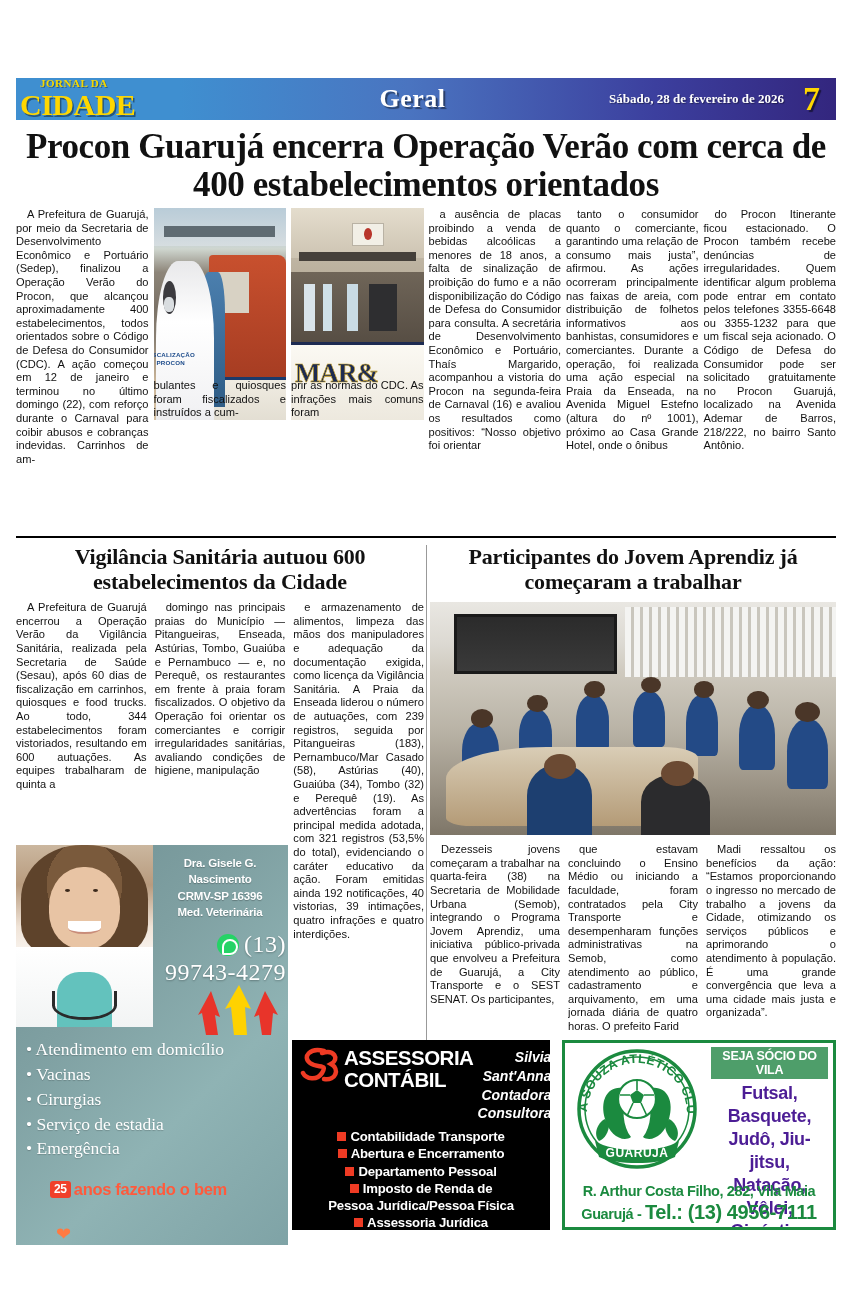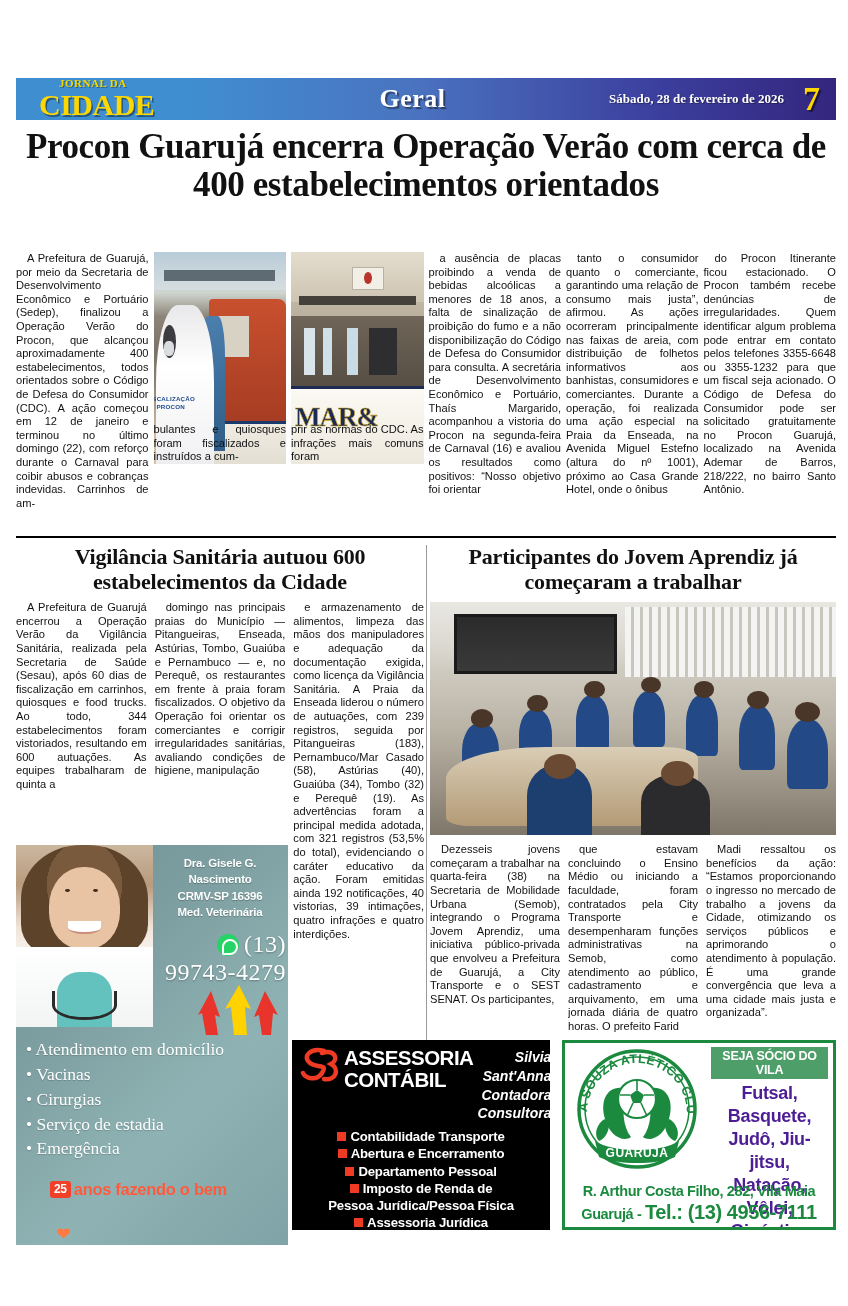--- a/index.html
+++ b/index.html
@@ -10,21 +10,21 @@
     overflow: hidden;
   }
   .page { position: relative; width: 848px; height: 1306px; background:#fff; padding: 0; }
 
   
   .masthead {
     position:absolute; left:16px; top:78px; width:820px; height:42px;
     background: linear-gradient(to right, #3f8fd0 0%, #3f8fd0 20%, #4a74c0 48%, #3c3f9e 78%, #33267e 100%);
     display:flex; align-items:center;
   }
-  .mh-logo { width:200px; padding-left:23px; display:flex; flex-direction:column; justify-content:center; }
+  .mh-logo { width:200px; padding-left:4px; display:flex; flex-direction:column; justify-content:center; }
   .mh-logo-top {
     color:#f5d800; font-family:"Liberation Serif", serif; font-weight:bold;
     font-size:11px; letter-spacing:0.5px; line-height:1; padding-left:20px;
     text-shadow: 1px 1px 0 rgba(0,0,0,.35);
   }
   .mh-logo-main {
     color:#ffd700; font-family:"Liberation Serif", serif; font-weight:bold;
     font-size:30px; line-height:1; letter-spacing:-0.5px; margin-top:1px;
     text-shadow: 1.5px 1.5px 0 rgba(0,0,0,.4);
   }
@@ -58,21 +58,21 @@
   
   .col-text {
     font-family:"Liberation Sans", sans-serif;
     font-size:11.1px; line-height:13.6px; color:#111;
     text-align:justify; text-justify:inter-word; hyphens:none;
   }
   .col-text p { text-indent:11px; margin:0; }
 
   
   .art1 { position:absolute; left:16px; top:208px; width:820px; height:320px; }
-  .art1-grid { display:grid; grid-template-columns:repeat(6, 1fr); gap:0 5px; height:320px;margin-top:44px; }
+  .art1-grid { display:grid; grid-template-columns:repeat(6, 1fr); gap:0 5px; height:320px; }
   .art1-photo {
     grid-column: 2 / span 2; height:212px; position:relative; overflow:hidden;
   }
 
   
   .photo1 {
     width:100%; height:100%; position:relative;
     background:
       linear-gradient(to bottom, #9bbcd4 0%, #b8cfe0 9%, #cfd6cf 14%, #8d8579 22%, #7b7267 34%, #8a8073 45%, #cdb79a 60%, #d9c6a8 78%, #cbb697 100%);
   }

